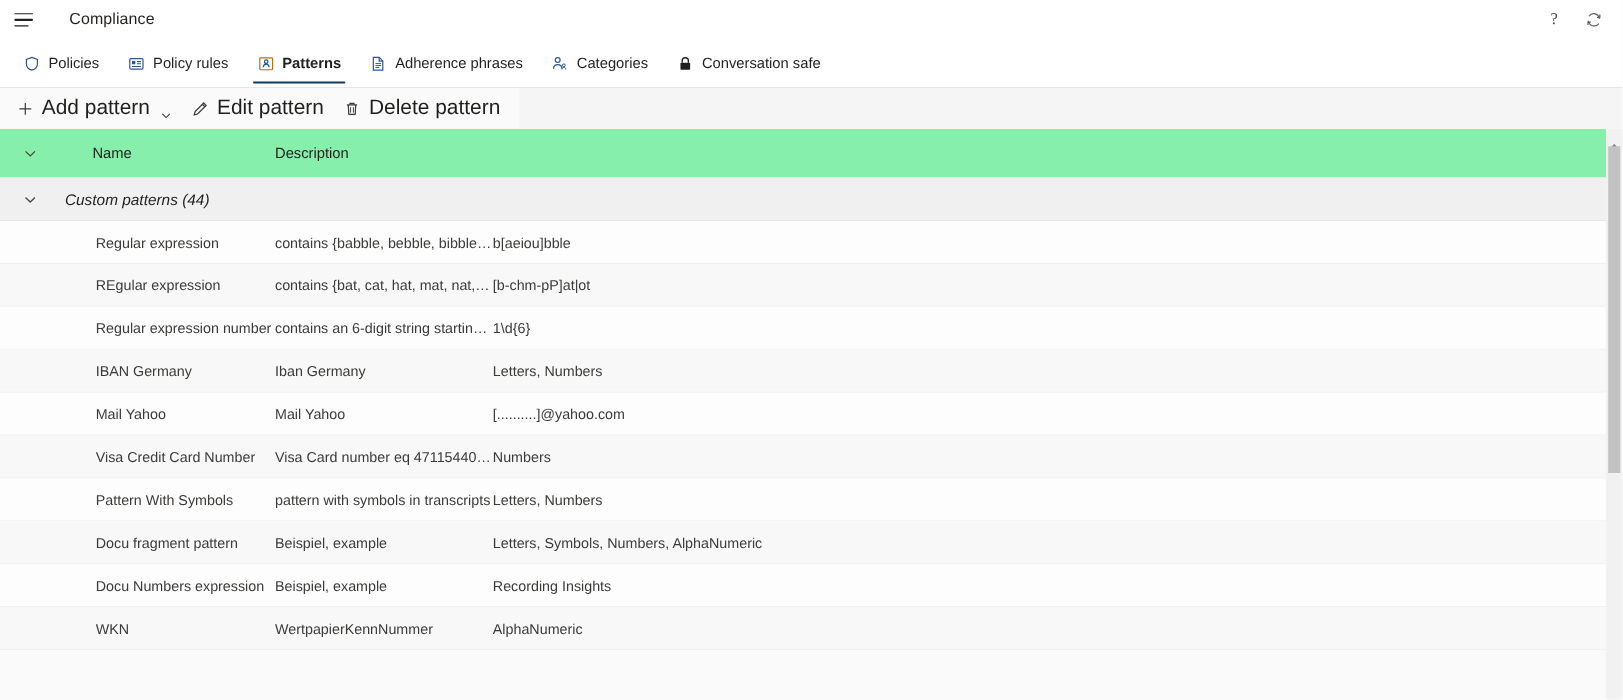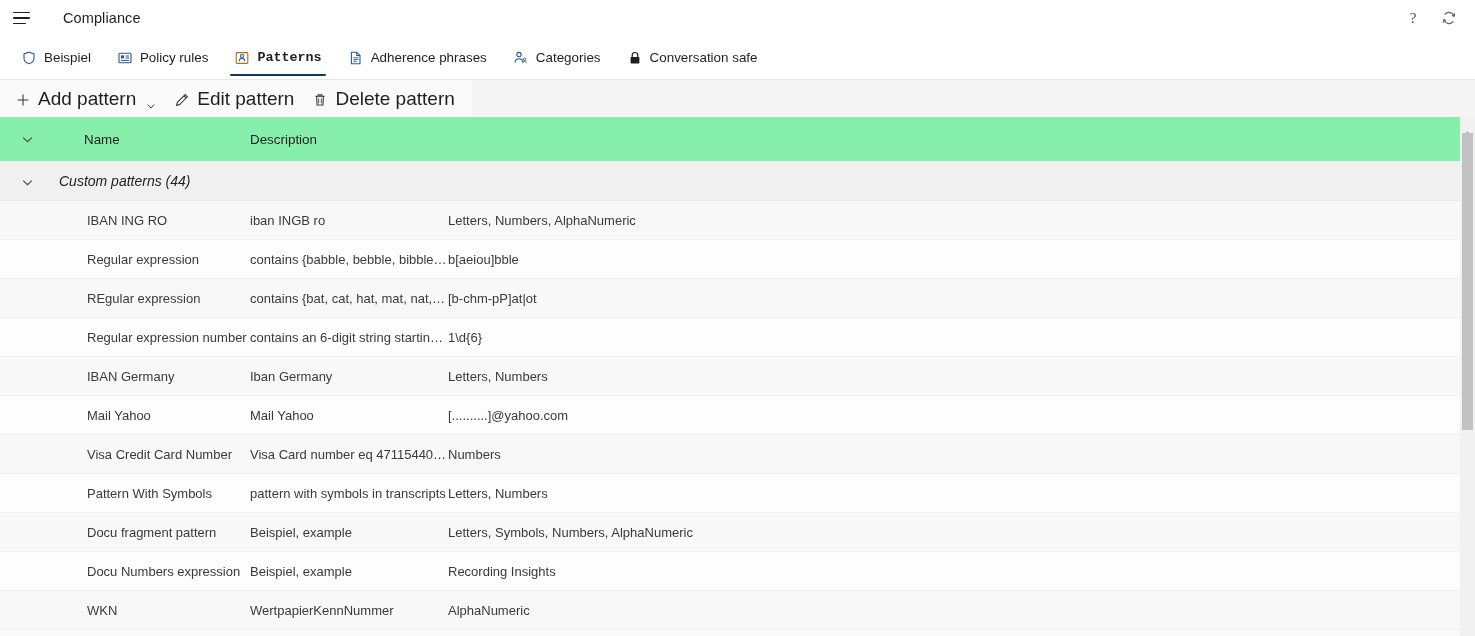--- a/index.html
+++ b/index.html
@@ -51,21 +51,21 @@
     border-bottom: 1px solid #e6e6e6;
   }
   .tab {
     display: flex; align-items: center; gap: 7px;
     padding: 0 13px;
     font-size: 13.4px; color: #201f1e;
     cursor: pointer; position: relative;
     white-space: nowrap;
   }
   .tab .tab-label { line-height: 1; }
-  .tab.selected .tab-label { font-weight: bold; font-family: Liberation Mono, monospace; }
+  .tab.selected .tab-label { font-weight: bold; }
   .tab.selected::after {
     content: ""; position: absolute;
     left: 9px; right: 9px; bottom: 3px;
     height: 2.5px; background: #10395e; border-radius: 1px;
   }
   .tab-ico { width: 16px; height: 16px; display: block; flex: 0 0 16px; }
 
   
   .cmdwrap {
     position: relative;
@@ -177,21 +177,21 @@
   </div>
 
   <div class="tabbar">
 
     <div class="tab">
       <span class="tab-ico">
         <svg width="16" height="16" viewBox="0 0 16 16" fill="none" stroke="#2b579a" stroke-width="1.1">
           <path d="M8 2.2 13 4v4.2c0 3-2.1 4.7-5 5.6-2.9-.9-5-2.6-5-5.6V4l5-1.8z"></path>
         </svg>
       </span>
-      <span class="tab-label">Beispiel</span>
+      <span class="tab-label">Policies</span>
     </div>
 
     <div class="tab">
       <span class="tab-ico">
         <svg width="16" height="16" viewBox="0 0 16 16" fill="none" stroke="#2b579a" stroke-width="1.1">
           <rect x="2" y="3.2" width="12" height="9.6" rx="1"></rect>
           <rect x="4" y="5.4" width="3" height="3" fill="#2b579a" stroke="none"></rect>
           <path d="M8.5 6h3.6M8.5 8h3.6M4 10.4h8.1" stroke-width="1"></path>
         </svg>
       </span>
@@ -307,26 +307,20 @@
         <div class="chev-cell">
           <span class="chev">
             <svg width="13" height="13" viewBox="0 0 13 13" fill="none" stroke="#484644" stroke-width="1.15">
               <path d="M2.2 4.6 6.5 8.7l4.3-4.1"></path>
             </svg>
           </span>
         </div>
         <div class="group-label">Custom patterns (44)</div>
       </div>
 
-      <div class="row data-row alt">
-        <div class="chev-cell indent"></div>
-        <div class="c-name">IBAN ING RO</div>
-        <div class="c-desc">iban INGB ro</div>
-        <div class="c-content">Letters, Numbers, AlphaNumeric</div>
-      </div>
 
       <div class="row data-row plain">
         <div class="chev-cell indent"></div>
         <div class="c-name">Regular expression</div>
         <div class="c-desc">contains {babble, bebble, bibble, bo...</div>
         <div class="c-content">b[aeiou]bble</div>
       </div>
 
       <div class="row data-row alt">
         <div class="chev-cell indent"></div>

